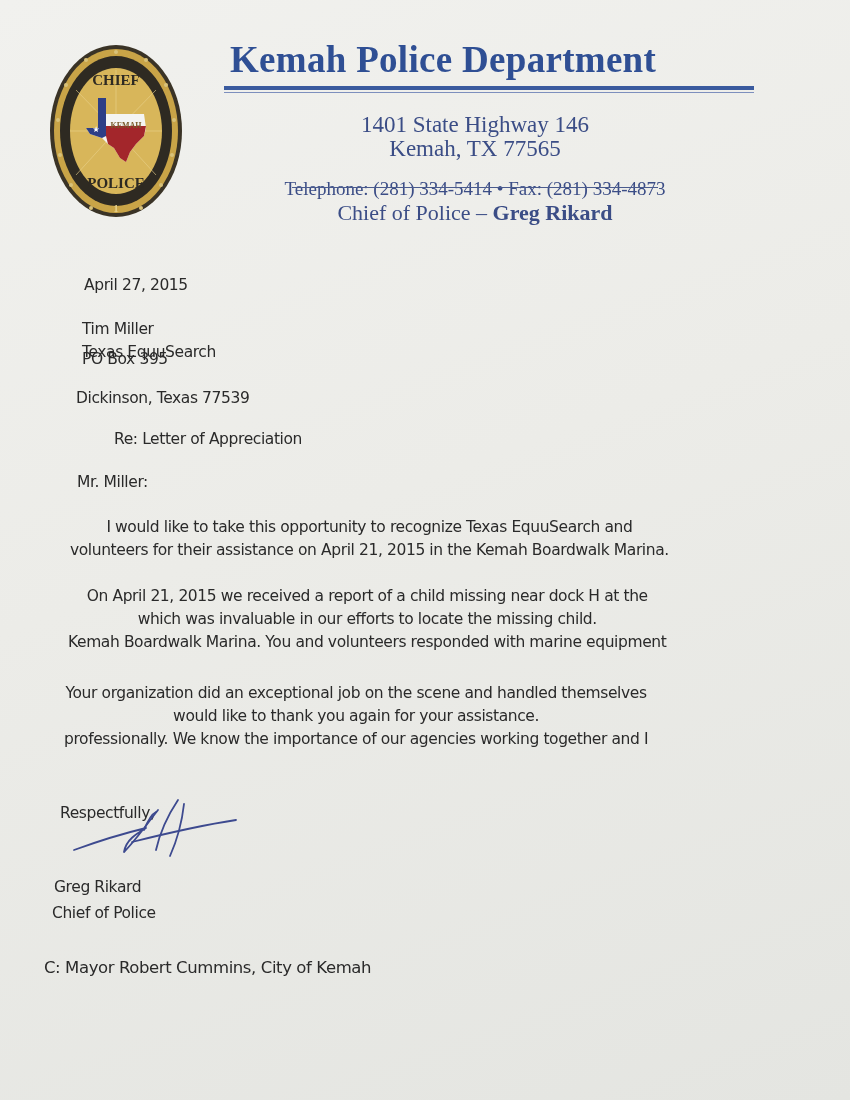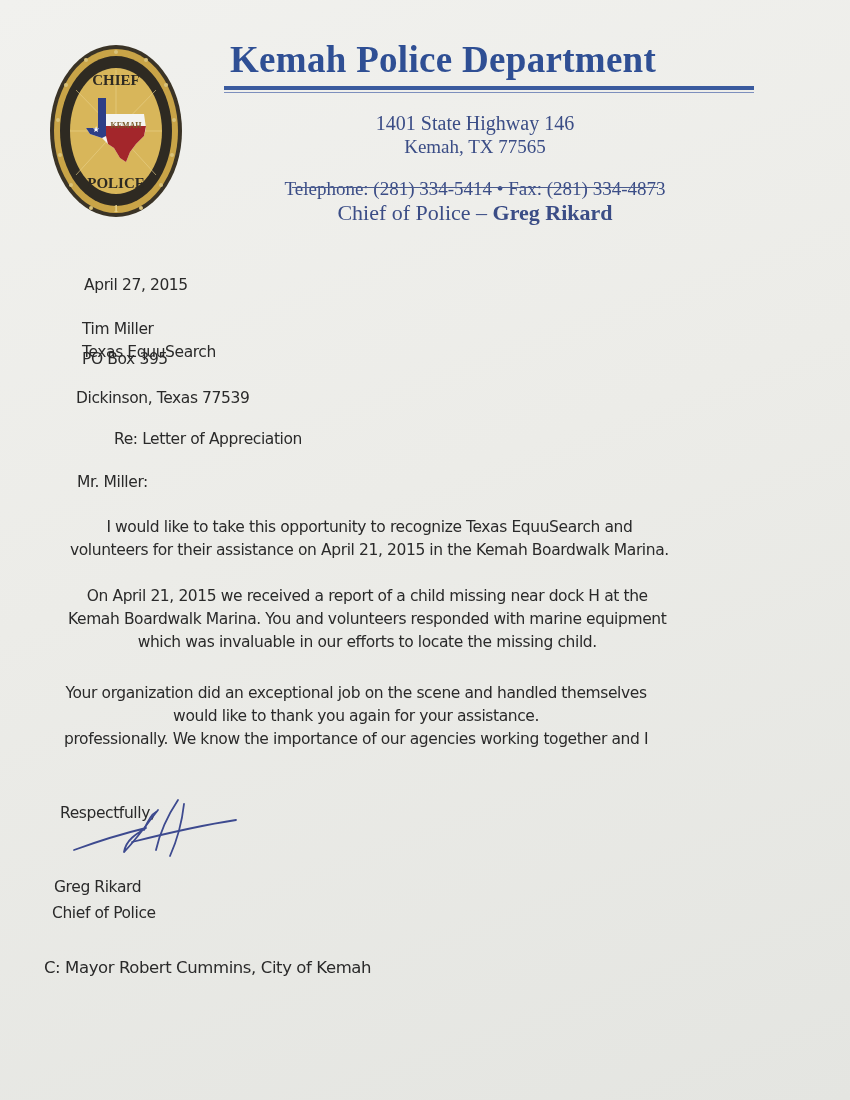--- a/index.html
+++ b/index.html
@@ -15,22 +15,22 @@
       position: absolute; left: 230px; top: 38px;
       font-family: "Liberation Serif", serif; font-weight: bold;
       font-size: 37px; color: #2f4f94; letter-spacing: 0.3px; white-space: nowrap;
     }
     .lh-rule1 { position: absolute; left: 224px; top: 86px; width: 530px; height: 4px; background: #3a5a9e; }
     .lh-rule1b { position: absolute; left: 224px; top: 92px; width: 530px; height: 1px; background: #7d8fbd; }
     .lh-center {
       position: absolute; left: 230px; width: 490px; text-align: center;
       font-family: "Liberation Serif", serif; color: #3b4d86; white-space: nowrap;
     }
-    .lh-addr1 { top: 112px; font-size: 20px; }
-    .lh-addr2 { top: 136px; font-size: 19px; }
+    .lh-addr1 { top: 112px; font-size: 23px; }
+    .lh-addr2 { top: 136px; font-size: 23px; }
     .lh-phone { top: 178px; font-size: 19px; }
     .lh-rule2 { position: absolute; left: 292px; top: 187px; width: 366px; height: 1px; background: #4a5b8e; }
     .lh-chief { top: 200px; font-size: 22px; }
     .lh-chief b { font-weight: bold; }
     .txt {
       position: absolute; font-family: "DejaVu Sans", sans-serif; font-size: 15.5px;
       color: #2a2a2a; white-space: nowrap; letter-spacing: -0.4px; text-align: center;
     }
     .para { line-height: 23px; }
     .sig { position: absolute; left: 66px; top: 790px; width: 180px; height: 80px; }
@@ -97,22 +97,22 @@
 <div class="txt" style="left:78px; top:430px;margin-left:36px;">Re: Letter of Appreciation</div>
 <div class="txt" style="left:77px; top:473px;">Mr. Miller:</div>
 
 <div class="txt para" style="left:70px; top:516px;">
   <div>I would like to take this opportunity to recognize Texas EquuSearch and</div>
   <div>volunteers for their assistance on April 21, 2015 in the Kemah Boardwalk Marina.</div>
 </div>
 
 <div class="txt para" style="left:68px; top:585px;">
   <div>On April 21, 2015 we received a report of a child missing near dock H at the</div>
+  <div>which was invaluable in our efforts to locate the missing child.</div>
   <div>Kemah Boardwalk Marina. You and volunteers responded with marine equipment</div>
-  <div>which was invaluable in our efforts to locate the missing child.</div>
 </div>
 
 <div class="txt para" style="left:64px; top:682px;">
   <div>Your organization did an exceptional job on the scene and handled themselves</div>
   <div>would like to thank you again for your assistance.</div>
   <div>professionally.  We know the importance of our agencies working together and I</div>
 </div>
 
 <div class="txt" style="left:60px; top:804px;">Respectfully,</div>
 

